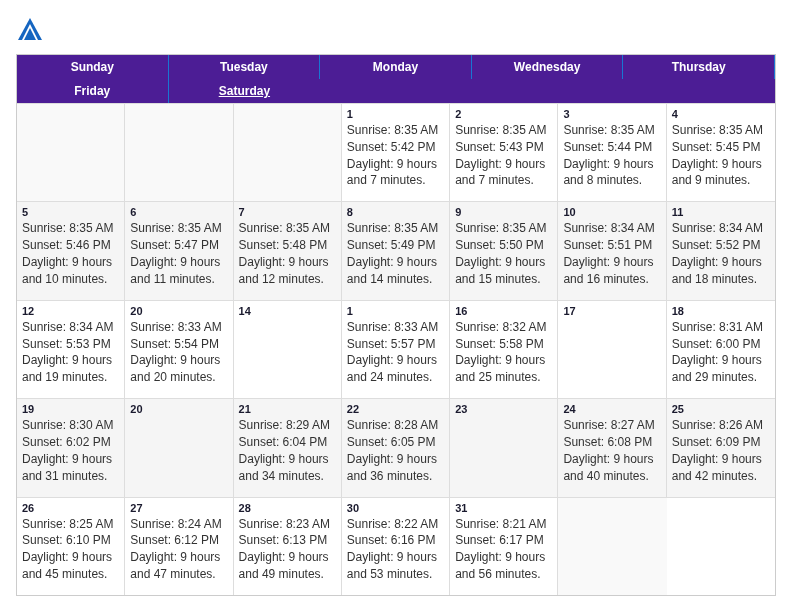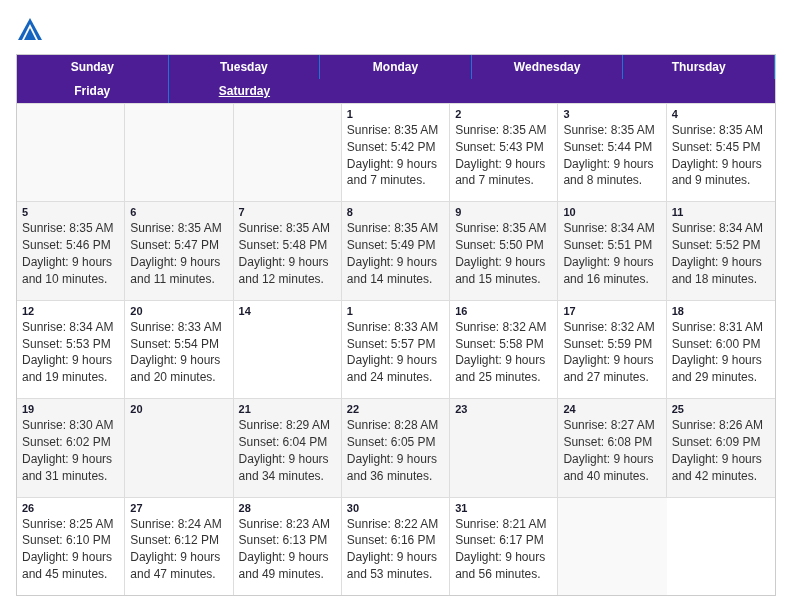--- a/index.html
+++ b/index.html
@@ -243,24 +243,20 @@
           </div>
           <div class="cal-cell">
             <div class="day-num">16</div>
             <div class="cell-info">Sunrise: 8:32 AM
 Sunset: 5:58 PM
 Daylight: 9 hours
 and 25 minutes.</div>
           </div>
           <div class="cal-cell">
             <div class="day-num">17</div>
-            <div class="cell-info">Sunrise: 8:32 AM
-Sunset: 5:59 PM
-Daylight: 9 hours
-and 27 minutes.</div>
           </div>
           <div class="cal-cell">
             <div class="day-num">18</div>
             <div class="cell-info">Sunrise: 8:31 AM
 Sunset: 6:00 PM
 Daylight: 9 hours
 and 29 minutes.</div>
           </div>
         </div>
         <div class="cal-week">

